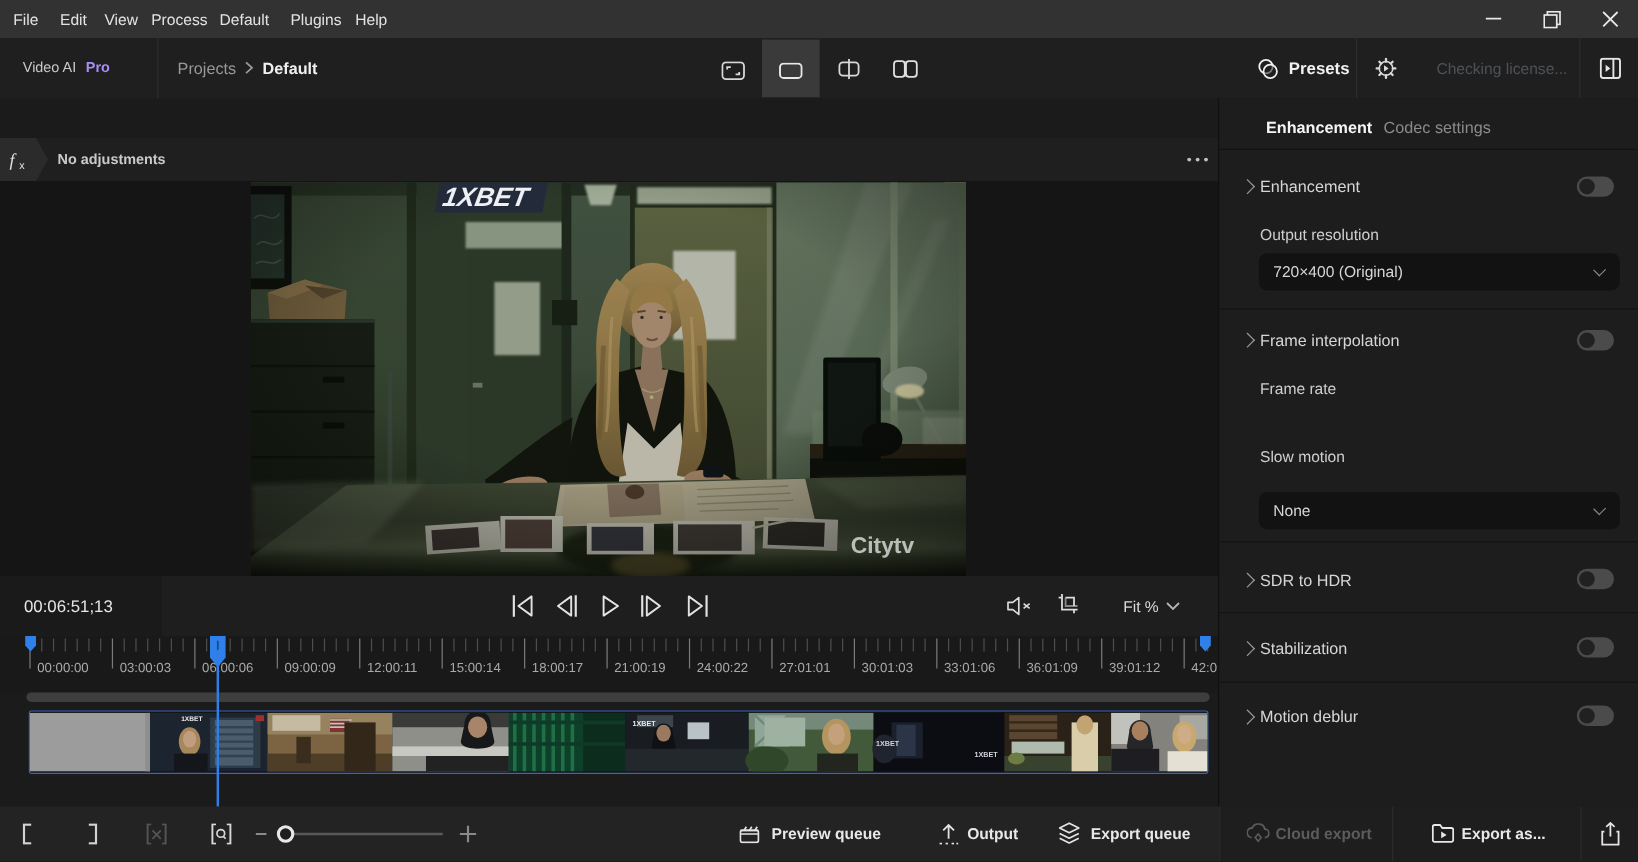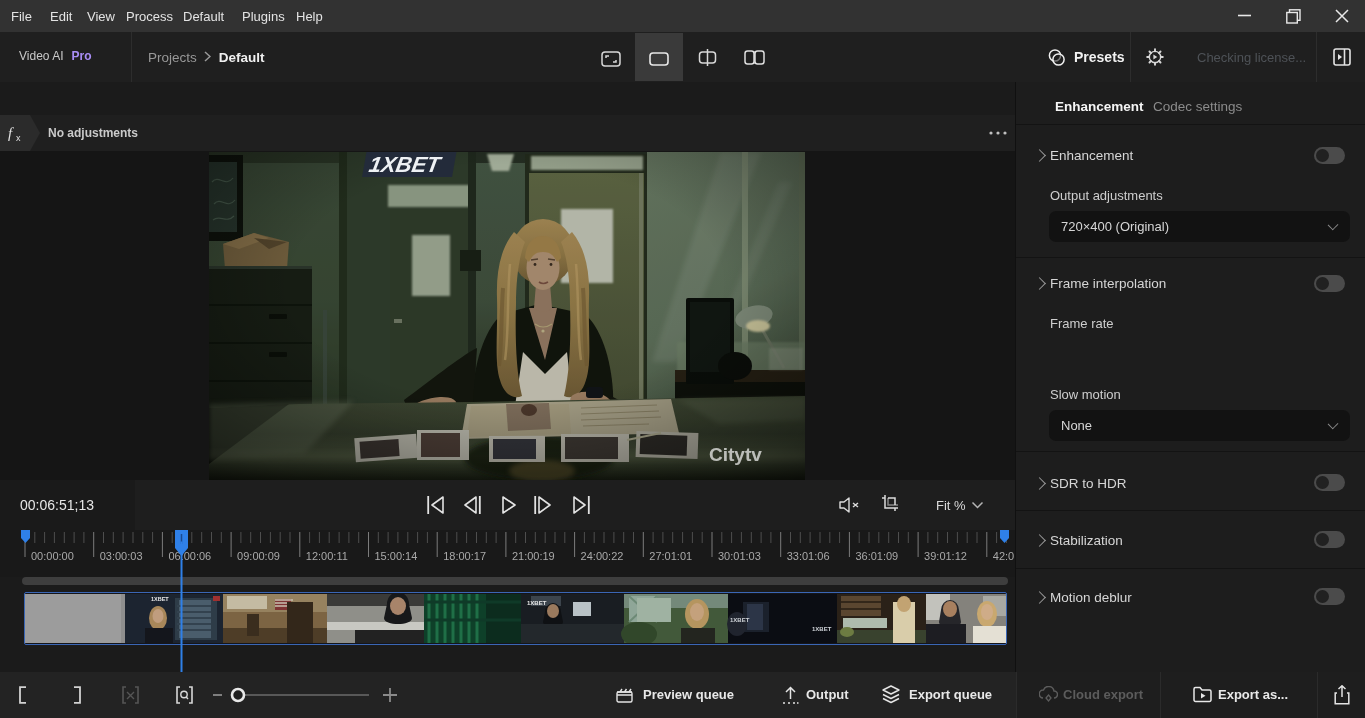--- a/index.html
+++ b/index.html
@@ -637,28 +637,28 @@
 
   <div id="rightpanel" class="abs">
     <div id="ptabs">
         <span class="on">Enhancement</span>
         <span class="off">Codec settings</span>
       </div>
     <div class="hdiv" style="top:42px;"></div>
     <span class="chev" style="top:69px;"></span>
     <span class="sect" style="top:66px;">Enhancement</span>
     <div class="toggle" style="top:65px;"></div>
-    <span class="lbl" style="top:106px;">Output adjustments</span>
+    <span class="lbl" style="top:106px;">Output resolution</span>
     <div class="drop" style="top:129px;">720×400 (Original)<span class="dchev"></span></div>
     <div class="hdiv" style="top:175px;"></div>
     <span class="chev" style="top:197px;"></span>
     <span class="sect" style="top:194px;">Frame interpolation</span>
     <div class="toggle" style="top:193px;"></div>
     <span class="lbl" style="top:234px;">Frame rate</span>
-    <span class="lbl" style="top:305px;">Slow motion</span>
+    <span class="lbl" style="top:291px;">Slow motion</span>
     <div class="drop" style="top:328px;">None<span class="dchev"></span></div>
     <div class="hdiv" style="top:369px;"></div>
     <span class="chev" style="top:397px;"></span>
     <span class="sect" style="top:394px;">SDR to HDR</span>
     <div class="toggle" style="top:392px;"></div>
     <div class="hdiv" style="top:428px;"></div>
     <span class="chev" style="top:454px;"></span>
     <span class="sect" style="top:451px;">Stabilization</span>
     <div class="toggle" style="top:449px;"></div>
     <div class="hdiv" style="top:486px;"></div>

